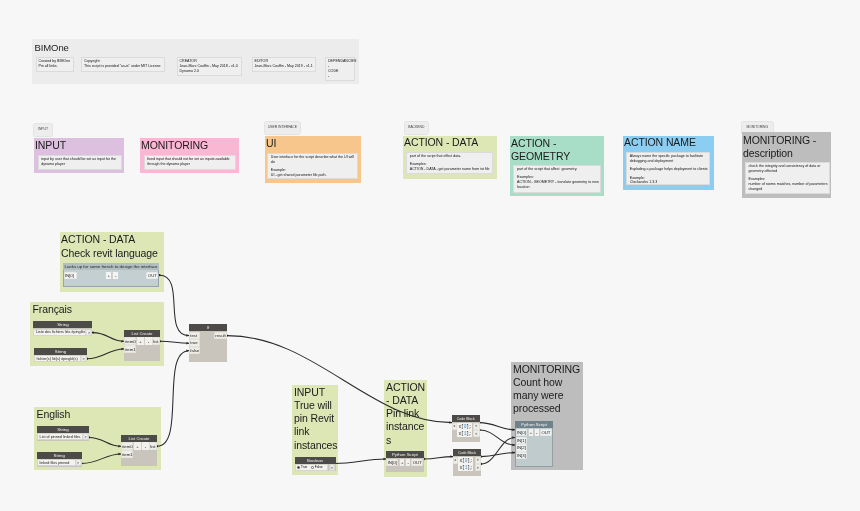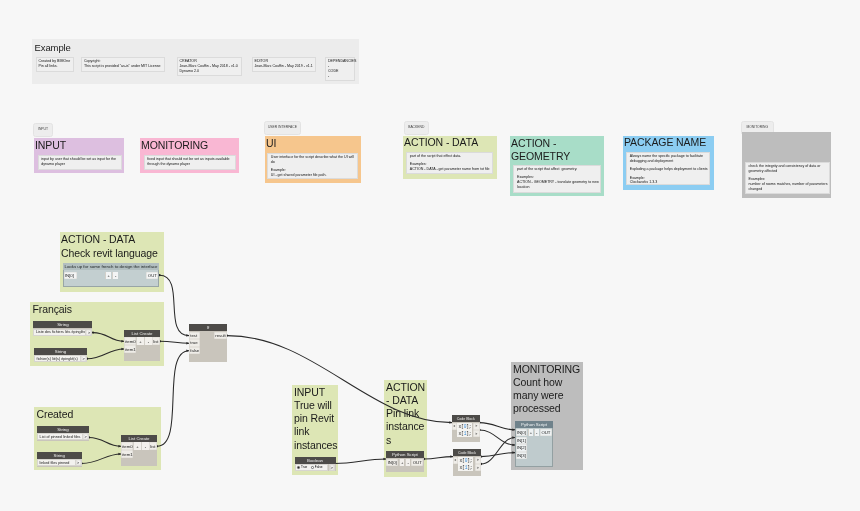--- a/index.html
+++ b/index.html
@@ -34,21 +34,21 @@
   .radio{display:inline-block;width:2.6px;height:2.6px;border-radius:50%;border:0.6px solid #6b6b6b;
          background:#fff;margin:0 1px 0 1.4px;box-sizing:border-box;vertical-align:middle;}
   .radio.on{background:#2b2b2b;}
 </style>
 </head>
 <body>
 
 <div id="canvas">
 
   <div class="grp" id="hdr-group" style="left:31.5px;top:39px;width:327px;height:45px;background:#ececec;"></div>
-  <div class="gtitle" style="left:34.5px;top:41.5px;font-size:9.5px;line-height:11px;">Example</div>
+  <div class="gtitle" style="left:34.5px;top:41.5px;font-size:9.5px;line-height:11px;">BIMOne</div>
   <div class="note" style="left:35.5px;top:56.5px;width:38px;height:15.5px;padding:1.8px 1.5px 0 2px;"><div>Created by BIMOne</div><div>Pin all links.</div></div>
   <div class="note" style="left:81px;top:56.5px;width:84px;height:15.5px;padding:1.8px 1.5px 0 2px;"><div>Copyright:</div><div>This script is provided "as-is" under MIT License</div></div>
   <div class="note" style="left:176.5px;top:56.5px;width:65px;height:19.5px;padding:1.8px 1.5px 0 2px;"><div>CREATOR</div><div>Jean-Marc Couffin - May 2018 - v1.0</div><div>Dynamo 2.0</div></div>
   <div class="note" style="left:251.5px;top:56.5px;width:64px;height:15.5px;padding:1.8px 1.5px 0 2px;"><div>EDITOR</div><div>Jean-Marc Couffin - May 2019 - v1.1</div></div>
   <div class="note" style="left:325px;top:56.5px;width:30px;height:24.5px;padding:1.8px 1.5px 0 2px;"><div>DEPENDANCIES</div><div>-</div><div>CODE</div><div>-</div></div>
 
   <div class="gtag" style="left:33.3px;top:122.5px;width:17.4px;height:12.3px;">INPUT</div>
   <div class="grp" style="left:34px;top:138px;width:90px;height:34.5px;background:#ddbfe0;"></div>
   <div class="gtitle" style="left:35px;top:138.8px;font-size:10.5px;line-height:12.6px;">INPUT</div>
   <div class="note" style="left:37.5px;top:155px;width:84px;height:14.5px;padding:1.4px 1px 0 2.8px;"><div>input by user that should be set as input for the dynamo player</div></div>
@@ -66,36 +66,38 @@
   <div class="grp" style="left:403px;top:135.5px;width:94px;height:43px;background:#dde6b5;"></div>
   <div class="gtitle" style="left:404px;top:136.3px;font-size:10.5px;line-height:12.6px;">ACTION - DATA</div>
   <div class="note" style="left:406px;top:151.5px;width:87px;height:22px;padding:1.4px 1px 0 2.8px;"><div>part of the script that effect data.</div><div class="bl">&nbsp;</div><div>Examples:</div><div>ACTION - DATA - get parameter name from txt file</div></div>
 
   <div class="grp" style="left:510px;top:135.5px;width:94px;height:60.5px;background:#a8ddc8;"></div>
   <div class="gtitle" style="left:511px;top:137px;font-size:10.5px;line-height:13.2px;">ACTION -
 GEOMETRY</div>
   <div class="note" style="left:513px;top:164.5px;width:88px;height:28px;padding:1.4px 0.5px 0 3px;"><div>part of the script that affect  geometry.</div><div class="bl">&nbsp;</div><div>Examples:</div><div>ACTION - GEOMETRY - translate geometry to new location</div></div>
 
   <div class="grp" style="left:623px;top:135.5px;width:91px;height:54px;background:#8ccdf2;"></div>
-  <div class="gtitle" style="left:624px;top:136.3px;font-size:10.5px;line-height:12.6px;">PACKAGE NAME</div>
+  <div class="gtitle" style="left:624px;top:136.3px;font-size:10.5px;line-height:12.6px;">ACTION NAME</div>
   <div class="note" style="left:626px;top:151.5px;width:84px;height:33px;padding:1.4px 1px 0 2.8px;"><div>Always name the specific package to facilitate debugging and deployment</div><div class="bl">&nbsp;</div><div>Exploding a package helps deployment to clients</div><div class="bl">&nbsp;</div><div>Example:</div><div>Clockworks 1.3.3</div></div>
 
   <div class="gtag" style="left:741px;top:121px;width:30.5px;height:11.5px;">MONITORING</div>
   <div class="grp" style="left:741.5px;top:132px;width:89px;height:65.5px;background:#bdbdbd;"></div>
+  <div class="gtitle" style="left:743px;top:133.6px;font-size:10.5px;line-height:13.2px;">MONITORING -
+description</div>
   <div class="note" style="left:744.5px;top:161.5px;width:85px;height:32px;padding:1.4px 0.3px 0 3px;"><div>check the integrity and consistency of data or geometry affected</div><div class="bl">&nbsp;</div><div>Examples:</div><div>number of rooms matches, number of parameters changed</div></div>
 
   <div class="grp" style="left:60px;top:232px;width:104px;height:60px;background:#dde6b5;"></div>
   <div class="gtitle" style="left:61px;top:233.3px;font-size:10.5px;line-height:13.2px;">ACTION - DATA
 Check revit language</div>
 
   <div class="grp" style="left:30px;top:302px;width:134px;height:64px;background:#dde6b5;"></div>
   <div class="gtitle" style="left:32.5px;top:302.8px;font-size:10.5px;line-height:13.2px;">Français</div>
 
   <div class="grp" style="left:34px;top:407px;width:127px;height:63px;background:#dde6b5;"></div>
-  <div class="gtitle" style="left:36.5px;top:407.8px;font-size:10.5px;line-height:13.2px;">Created</div>
+  <div class="gtitle" style="left:36.5px;top:407.8px;font-size:10.5px;line-height:13.2px;">English</div>
 
   <div class="grp" style="left:292px;top:385px;width:46px;height:90px;background:#dde6b5;"></div>
   <div class="gtitle" style="left:294px;top:385.8px;width:45px;font-size:10.5px;line-height:13.2px;">INPUT
 True will pin Revit link instances</div>
 
   <div class="grp" style="left:384px;top:380px;width:43px;height:97px;background:#dde6b5;"></div>
   <div class="gtitle" style="left:386px;top:380.8px;width:41px;font-size:10.5px;line-height:13.2px;">ACTION - DATA
 Pin link instances</div>
 
   <div class="grp" style="left:511px;top:362px;width:72px;height:108px;background:#bdbdbd;"></div>

